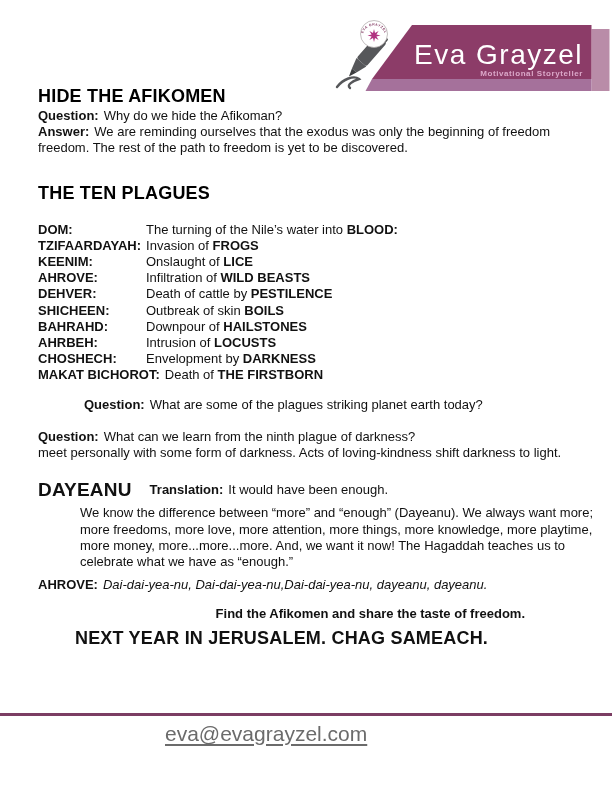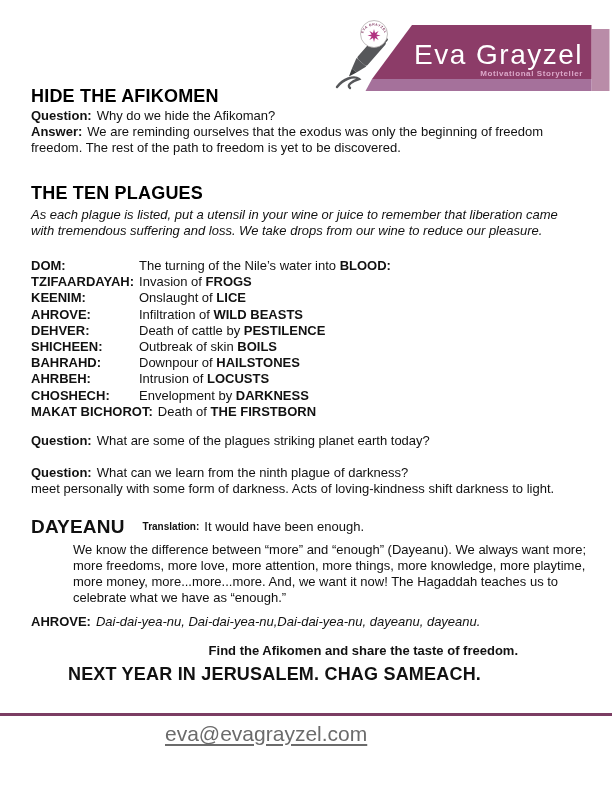--- a/index.html
+++ b/index.html
@@ -19,38 +19,38 @@
   }
   .brand-tagline-text {
     font-family: "Liberation Sans", sans-serif;
     font-size: 8px; font-weight: 700; fill: #dba8c9; letter-spacing: 0.6px;
   }
   .badge-arc-text {
     font-family: "Liberation Sans", sans-serif;
     font-size: 3.4px; font-weight: 700; fill: #7c2c58; letter-spacing: 0.5px;
   }
   .content {
-    position: absolute; left: 31px; top: 0; width: 545px;
+    position: absolute; left: 38px; top: 0; width: 545px;
   }
   .content div, .content p { font-size: 13px; line-height: 16.2px; }
   h1.section-title {
     font-size: 18px; line-height: 19px; font-weight: 700; color: #000;
     letter-spacing: 0.2px;
   }
   .t1 { margin-top: 87px; }
   .qa { margin-top: 2px; }
   .qa .line, .line { white-space: nowrap; }
   .lbl { font-weight: 700; }
   .lbl-gap { display: inline-block; width: 5px; }
   .t2 { margin-top: 27px; }
   .intro { margin-top: 4px; font-style: italic; }
   .plague-list { margin-top: 19px; }
   .plague-row { display: flex; white-space: nowrap; }
   .plague-name { font-weight: 700; min-width: 103px; margin-right: 5px; }
-  .q-today { margin-top: 13px; }
+  .q-today { margin-top: 13px; margin-left: 46px; }
   .qa2 { margin-top: 16px; }
   .dayeanu-row { margin-top: 21px; display: flex; align-items: center; }
   .dayeanu-title { font-size: 19px; font-weight: 700; letter-spacing: 0.2px; }
   .dayeanu-row .lbl { margin-left: 18px; }
   .dayeanu-body { margin-top: 7px; margin-left: 42px; }
   .chorus { margin-top: 7px; white-space: nowrap; }
   .chorus .italic, .italic { font-style: italic; }
   .find-line {
     margin-top: 13px; width: 487px; text-align: right; font-weight: 700;
   }
@@ -106,24 +106,20 @@
     <h1 class="section-title t1">HIDE THE AFIKOMEN</h1>
 
     <div class="qa">
       <div class="line"><span class="lbl">Question:</span><span class="lbl-gap"></span><span>Why do we hide the Afikoman?</span></div>
       <div class="line"><span class="lbl">Answer:</span><span class="lbl-gap"></span><span>We are reminding ourselves that the exodus was only the beginning of freedom</span></div>
       <div class="line">freedom. The rest of the path to freedom is yet to be discovered.</div>
     </div>
 
     <h1 class="section-title t2">THE TEN PLAGUES</h1>
 
-    <div class="intro">
-      <div class="line">As each plague is listed, put a utensil in your wine or juice to remember that liberation came</div>
-      <div class="line">with tremendous suffering and loss. We take drops from our wine to reduce our pleasure.</div>
-    </div>
 
     <div class="plague-list">
       <div class="plague-row">
           <span class="plague-name">DOM:</span>
           <span><span>The turning of the Nile’s water into </span><span class="lbl">BLOOD:</span></span>
         </div>
       <div class="plague-row">
           <span class="plague-name">TZIFAARDAYAH:</span>
           <span><span>Invasion of </span><span class="lbl">FROGS</span></span>
         </div>
@@ -163,21 +159,21 @@
 
     <div class="q-today line"><span class="lbl">Question:</span><span class="lbl-gap"></span><span>What are some of the plagues striking planet earth today?</span></div>
 
     <div class="qa2">
       <div class="line"><span class="lbl">Question:</span><span class="lbl-gap"></span><span>What can we learn from the ninth plague of darkness?</span></div>
       <div class="line">meet personally with some form of darkness. Acts of loving-kindness shift darkness to light.</div>
     </div>
 
     <div class="dayeanu-row">
       <span class="dayeanu-title">DAYEANU</span>
-      <span class="lbl" style="font-size:10px;">Translation:</span>
+      <span class="lbl" style="font-size:13px;">Translation:</span>
       <span class="lbl-gap"></span>
       <span style="font-size:13px;">It would have been enough.</span>
     </div>
 
     <div class="dayeanu-body">
       <div class="line">We know the difference between “more” and “enough” (Dayeanu). We always want more;</div>
       <div class="line">more freedoms, more love, more attention, more things, more knowledge, more playtime,</div>
       <div class="line">more money, more...more...more. And, we want it now!  The Hagaddah teaches us to</div>
       <div class="line">celebrate what we have as “enough.”</div>
     </div>

